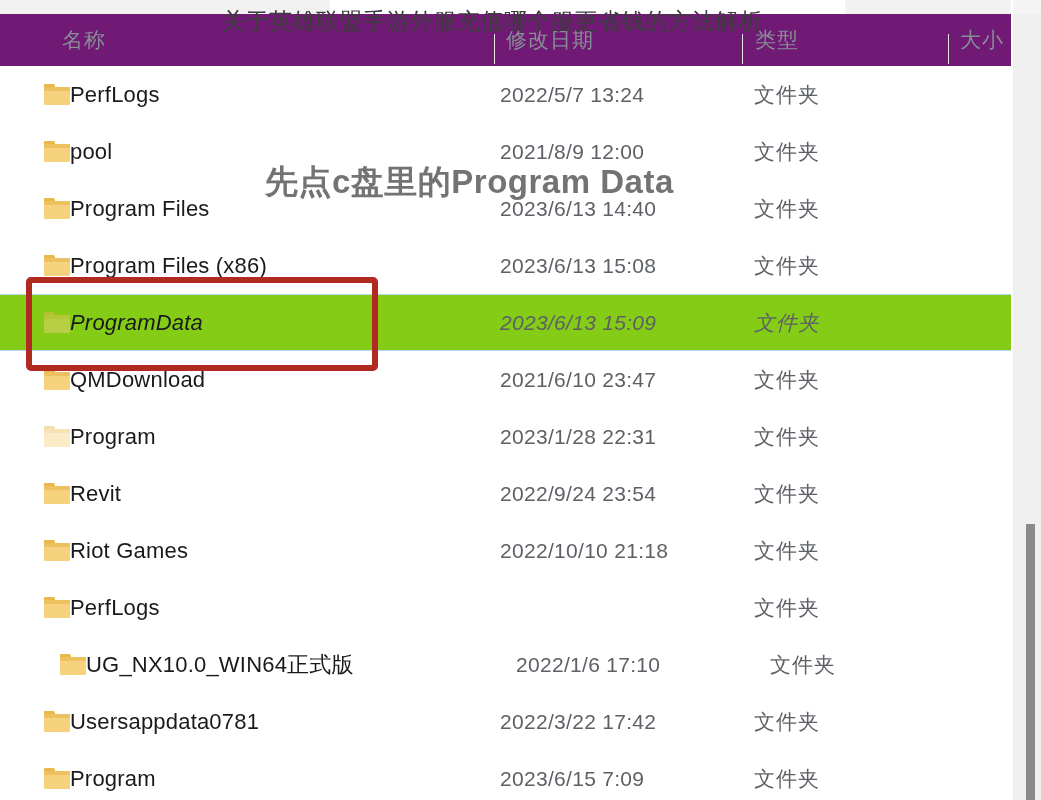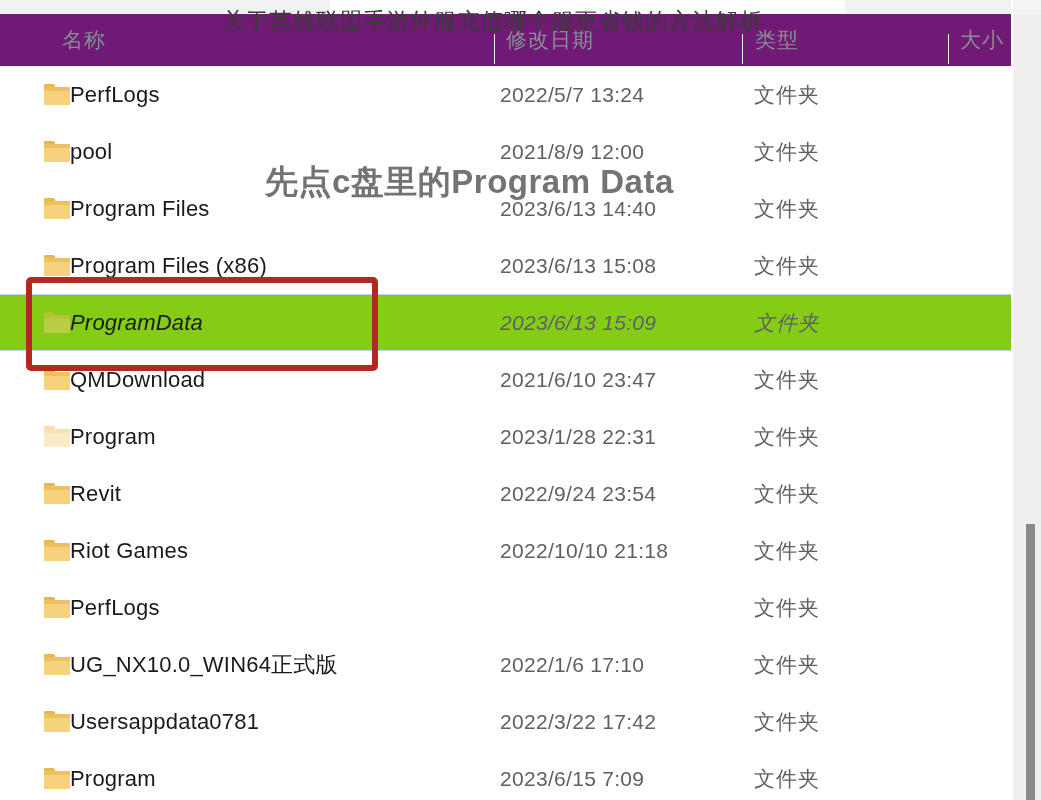--- a/index.html
+++ b/index.html
@@ -293,21 +293,21 @@
         <div class="cell-name">
           <span class="folder-icon">
             <span class="tab"></span>
             <span class="body"></span>
             <span class="lip"></span>
           </span>
           <span class="name-text">PerfLogs</span>
         </div>
         <div class="cell-type">文件夹</div>
       </div>
-      <div class="row" style="top: 570px;">
+      <div class="row" style="top: 570px; margin-left: 16px;">
         <div class="cell-name">
           <span class="folder-icon">
             <span class="tab"></span>
             <span class="body"></span>
             <span class="lip"></span>
           </span>
           <span class="name-text">UG_NX10.0_WIN64正式版</span>
         </div>
         <div class="cell-date">2022/1/6 17:10</div>
         <div class="cell-type">文件夹</div>

